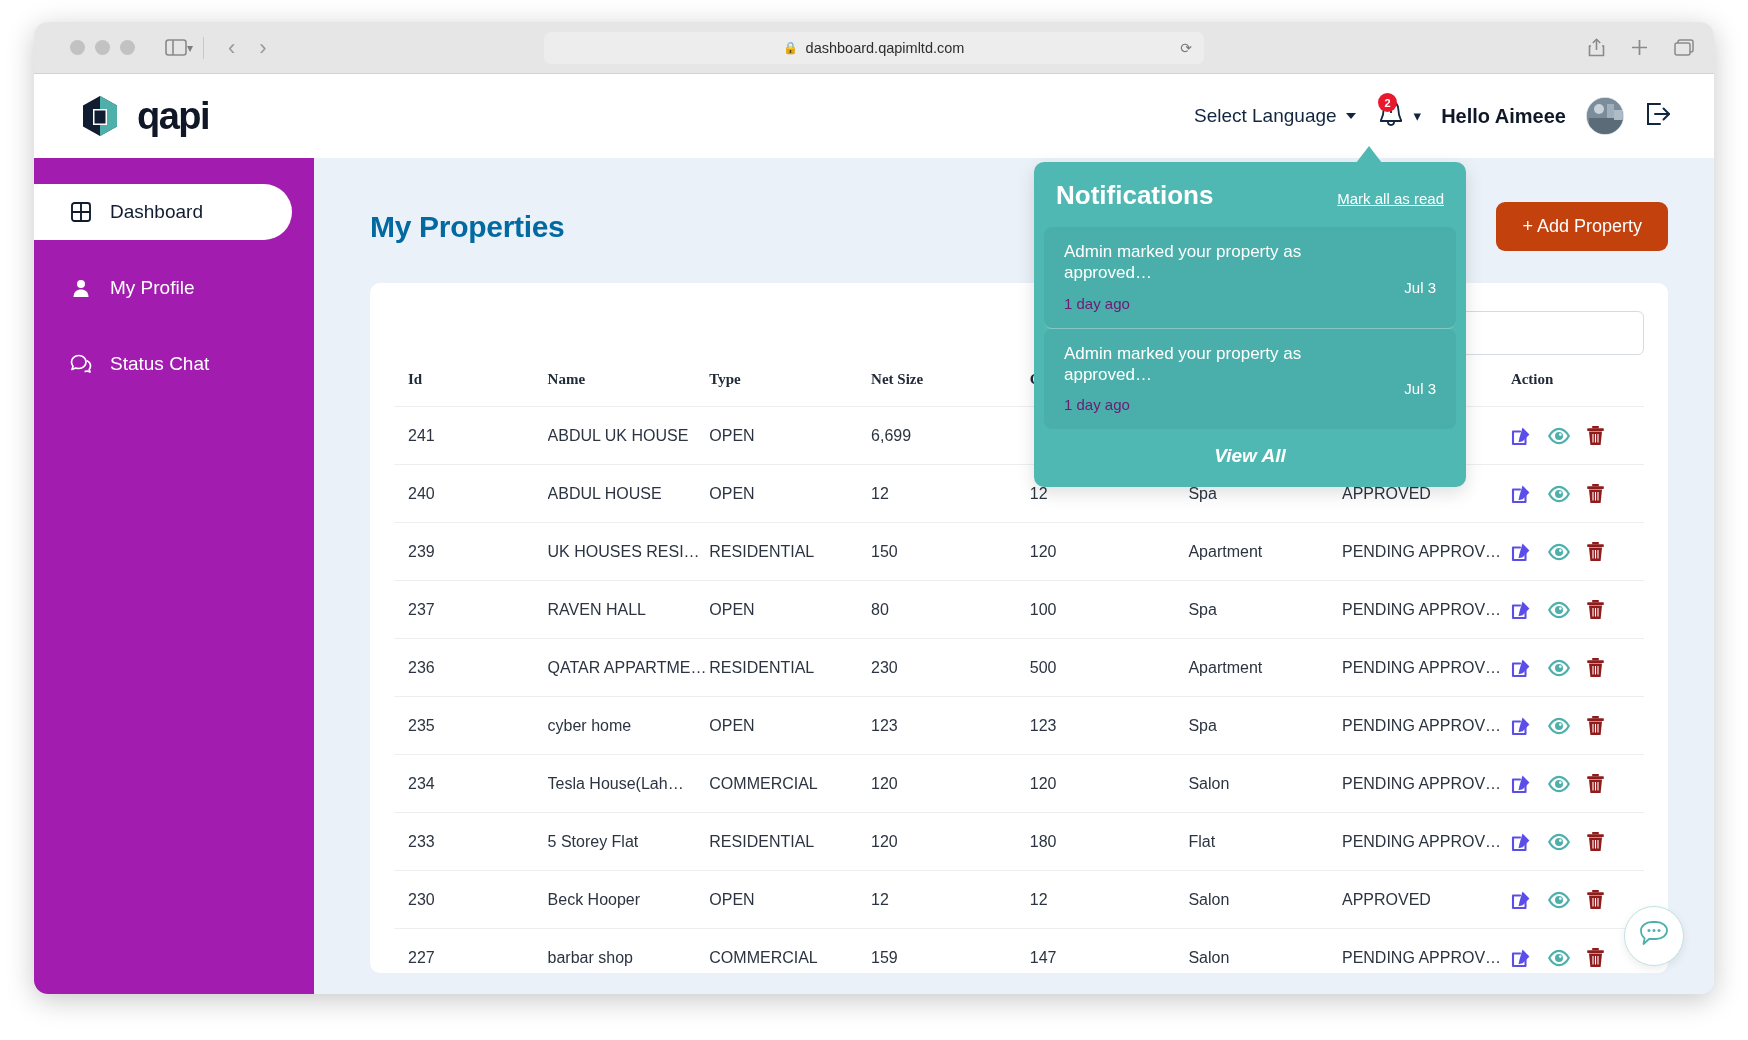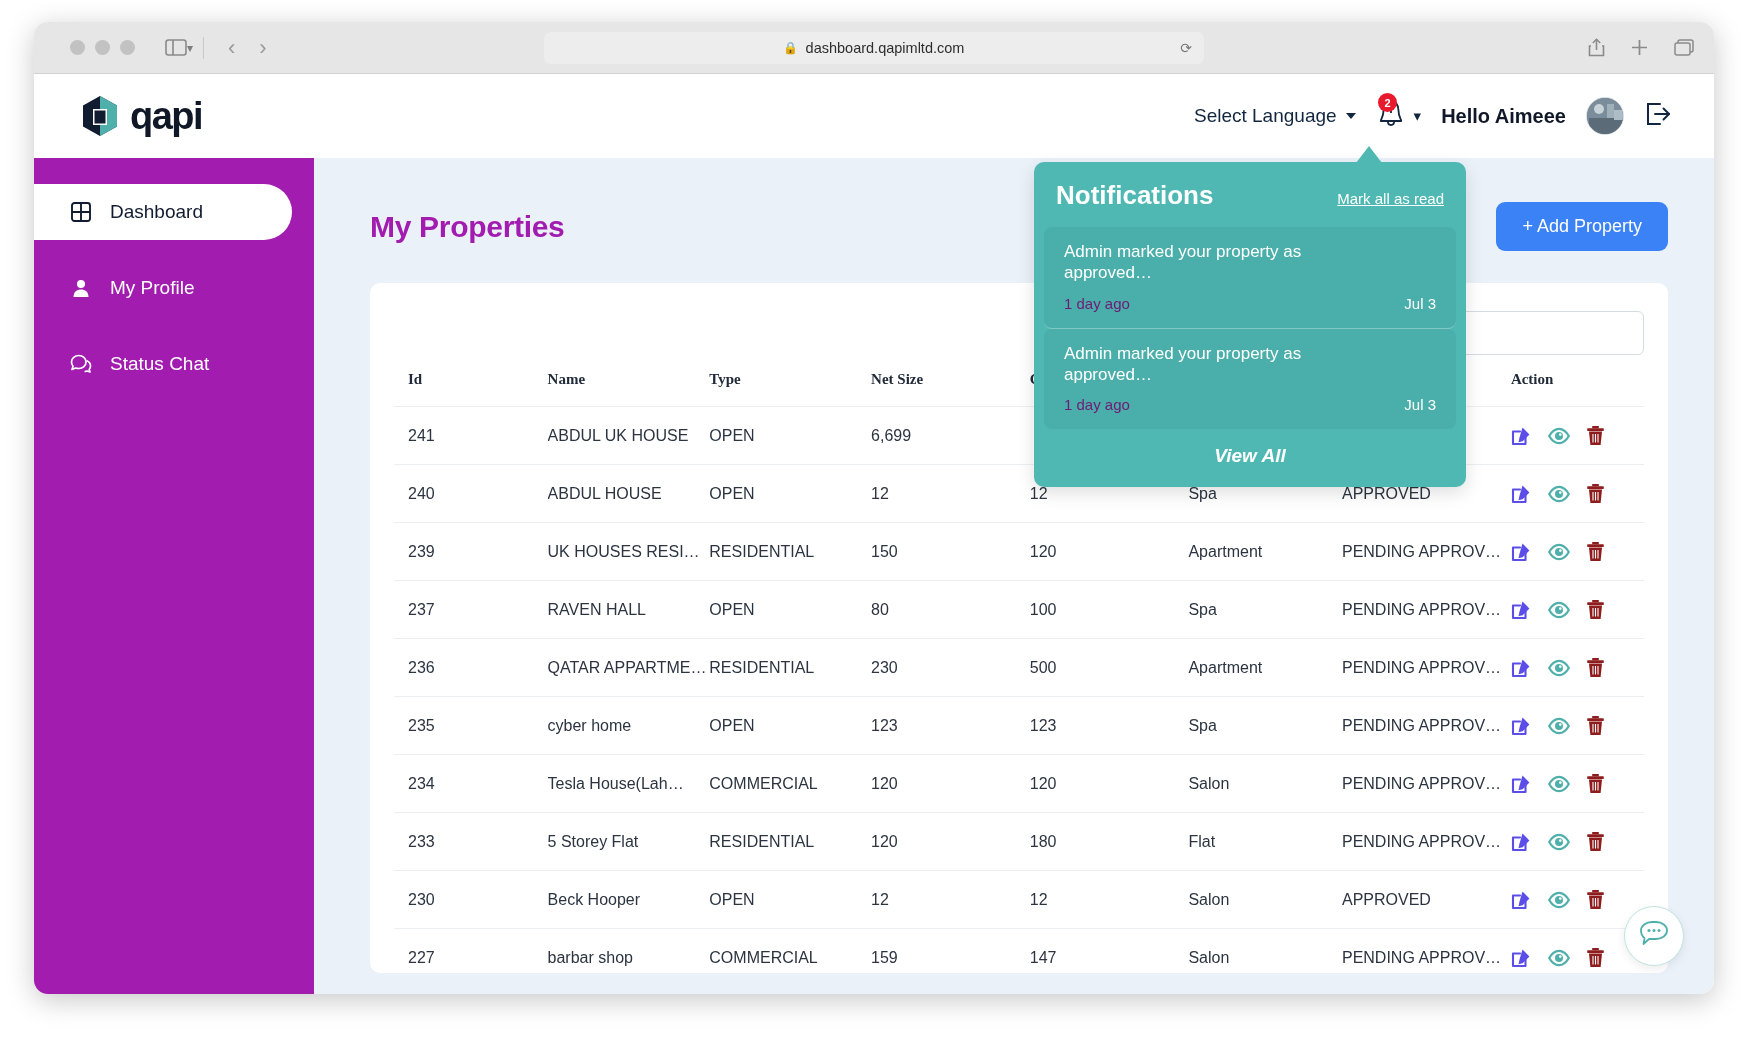--- a/index.html
+++ b/index.html
@@ -53,21 +53,21 @@
 
   
   .app-header {
     height: 84px;
     background: #ffffff;
     display: flex; align-items: center;
     padding: 0 42px 0 46px;
     position: relative;
     z-index: 30;
   }
-  .logo { display: flex; align-items: center; gap: 8px; }
+  .logo { display: flex; align-items: center; gap: 15px; }
   .logo-mark { width: 40px; height: 44px; }
   .logo-text { font-size: 38px; font-weight: 700; color: #101828; letter-spacing: -1.5px; margin-left: 2px; }
   .header-right { margin-left: auto; display: flex; align-items: center; gap: 20px; }
   .lang-select {
     display: flex; align-items: center; gap: 9px;
     font-size: 19px; color: #12263f;
   }
   .caret { width: 0; height: 0; border-left: 5px solid transparent; border-right: 5px solid transparent; border-top: 6px solid #12263f; }
   .bell-wrap { position: relative; display: flex; align-items: center; gap: 8px; }
   .bell-badge {
@@ -112,21 +112,21 @@
     display: flex; align-items: baseline; justify-content: space-between;
     padding: 18px 22px 16px 22px;
   }
   .notif-title { font-size: 26px; font-weight: 700; color: #fff; }
   .notif-markread { font-size: 15px; color: #fff; text-decoration: underline; }
   .notif-list { padding: 0 10px; }
   .notif-item {
     background: #4aafaa;
     border-radius: 8px;
     padding: 14px 20px 16px 20px;
-    display: flex; justify-content: space-between; align-items: flex-end;
+    display: flex; justify-content: space-between; align-items: center;
     border-bottom: 1px solid rgba(255,255,255,0.32);
   }
   .notif-item:last-child { border-bottom: none; border-bottom-left-radius: 8px; border-bottom-right-radius: 8px; }
   .notif-item:first-child { border-top-left-radius: 8px; border-top-right-radius: 8px; }
   .notif-msg { font-size: 17px; color: #ffffff; line-height: 1.25; }
   .notif-ago { font-size: 15px; color: #701a75; margin-top: 11px; }
   .notif-date { font-size: 15px; color: #ffffff; white-space: nowrap; padding-top: 22px; padding-left: 12px; }
   .notif-viewall {
     text-align: center;
     padding: 16px 0 20px 0;
@@ -158,24 +158,24 @@
   }
   .nav-ico { width: 22px; height: 22px; display: flex; align-items: center; justify-content: center; }
 
   .content {
     flex: 1;
     background: #eaf1f8;
     padding: 44px 46px 0 56px;
     position: relative;
   }
   .page-head { display: flex; align-items: center; margin-bottom: 32px; }
-  .page-title { font-size: 30px; font-weight: 700; color: #a21caf; letter-spacing: -0.3px; }
+  .page-title { font-size: 30px; font-weight: 700; color: #0369a1; letter-spacing: -0.3px; }
   .add-btn {
     margin-left: auto;
-    background: #3b82f6;
+    background: #c2410c;
     color: #ffffff;
     font-size: 18px;
     border: none;
     border-radius: 9px;
     padding: 14px 26px;
   }
 
   .card {
     background: #ffffff;
     border-radius: 10px;

